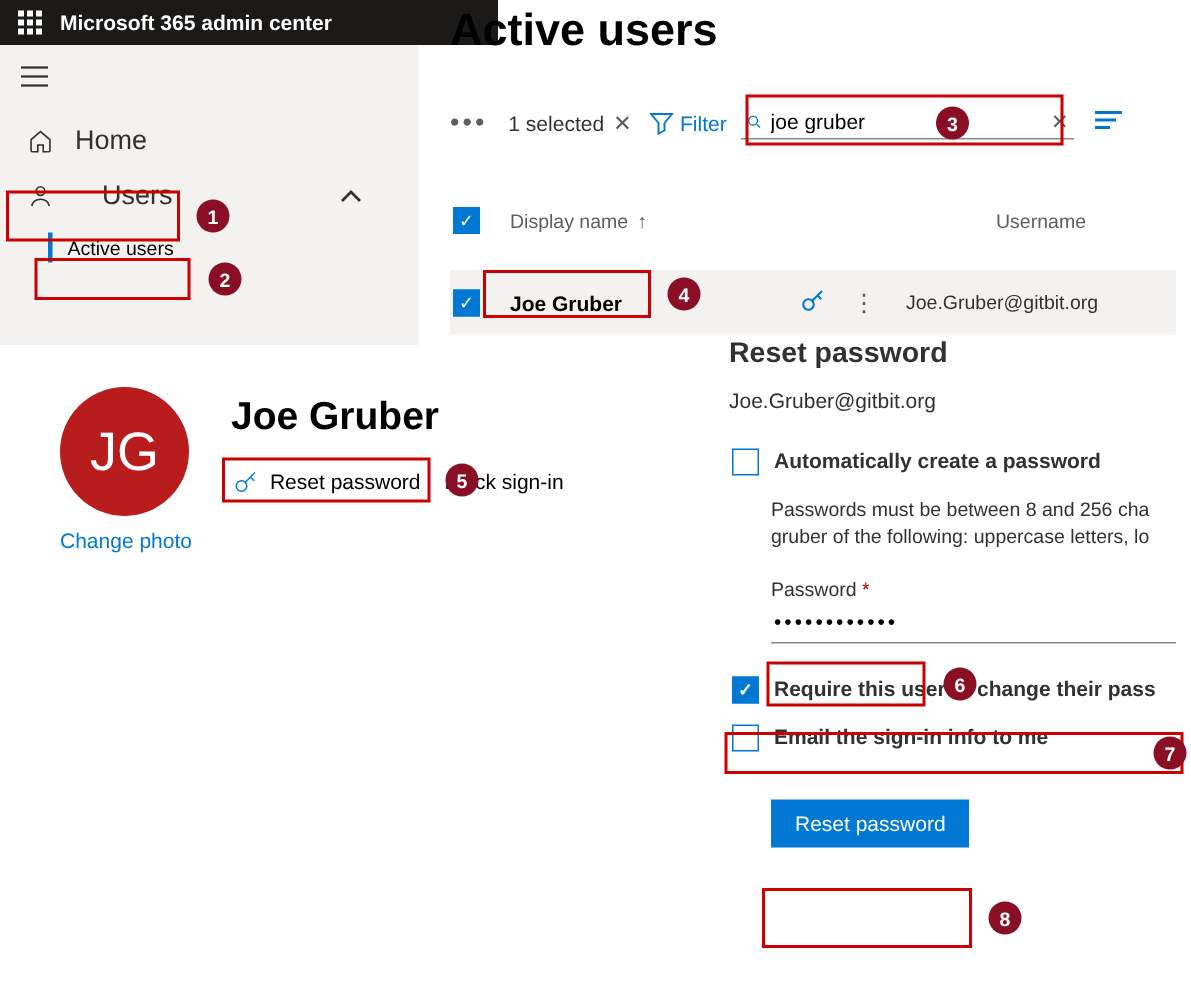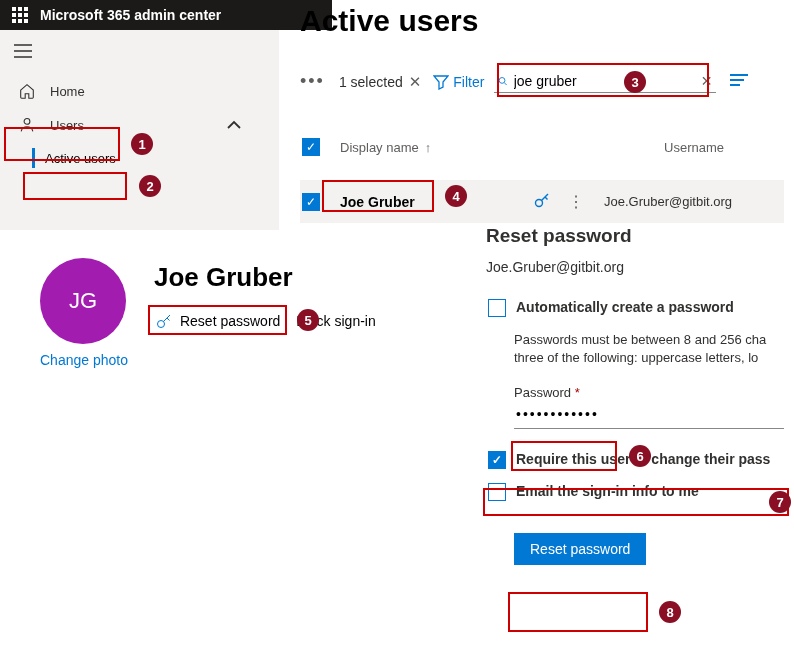--- a/index.html
+++ b/index.html
@@ -4,23 +4,23 @@
 <style>
 * { box-sizing: border-box; margin: 0; padding: 0; font-family: "Segoe UI", Arial, sans-serif; }
 body { width: 794px; height: 654px; background: #fff; position: relative; overflow: hidden; }
 .topbar { background: #1b1a19; color: #fff; height: 30px; display: flex; align-items: center; padding: 0 12px; width: 332px; }
 .waffle { display: grid; grid-template-columns: repeat(3,4px); grid-template-rows: repeat(3,4px); gap: 2px; margin-right: 12px; }
 .waffle span { background: #fff; width: 4px; height: 4px; }
 .topbar-title { font-size: 14px; font-weight: 600; }
 .left { position: absolute; top: 30px; left: 0; width: 279px; background: #f3f2f1; height: 200px; }
 .hamburger { padding: 14px 0 12px 14px; }
 .hamburger svg { width: 18px; height: 14px; }
-.nav-item { display: flex; align-items: center; padding: 8px 18px; font-size: 13px; color: #323130; }
+.nav-item { display: flex; align-items: center; padding: 8px 18px; font-size: 18px; color: #323130; }
 .nav-item svg { width: 18px; height: 18px; margin-right: 14px; stroke: #323130; fill: none; stroke-width: 1.2; }
-.nav-users { position: relative; }
+.nav-users { position: relative; gap: 18px; }
 .nav-users .chev { position: absolute; right: 22px; }
 .nav-sub { display: flex; align-items: center; padding: 6px 10px 6px 32px; font-size: 13px; }
 .nav-sub .accent { width: 3px; height: 20px; background: #0078d4; margin-right: 10px; }
 .redbox { border: 2px solid #c00; position: absolute; pointer-events: none; }
 .badge { position: absolute; width: 22px; height: 22px; border-radius: 50%; background: #8a0f24; color: #fff; font-size: 13px; font-weight: 700; display: flex; align-items: center; justify-content: center; }
 .page-title { position: absolute; top: 4px; left: 300px; font-size: 30px; font-weight: 700; }
 .toolbar { position: absolute; top: 70px; left: 300px; right: 10px; display: flex; align-items: center; font-size: 14px; color: #323130; }
 .dots { font-size: 18px; letter-spacing: 2px; color: #605e5c; margin-right: 14px; }
 .selcount { margin-right: 6px; }
 .x { margin-right: 12px; font-size: 15px; color: #605e5c; }
@@ -40,21 +40,21 @@
 .colname { flex: 1; display: flex; align-items: center; }
 .colname .arrow { margin-left: 6px; }
 .coluser { width: 180px; text-align: center; }
 .trow { position: absolute; top: 180px; left: 300px; right: 10px; background: #f3f2f1; display: flex; align-items: center; padding: 10px 0; font-size: 14px; }
 .tname { font-weight: 600; margin-left: 0; flex: 1; }
 .key { color: #0078d4; margin-right: 16px; }
 .key svg { width: 20px; height: 20px; }
 .tmore { color: #605e5c; margin-right: 20px; font-size: 16px; }
 .temail { width: 180px; font-size: 13px; color: #323130; }
 .profile { position: absolute; top: 258px; left: 40px; display: flex; }
-.avatar { width: 86px; height: 86px; border-radius: 50%; background: #a21caf; color: #fff; display: flex; align-items: center; justify-content: center; font-size: 22px; font-weight: 400; }
+.avatar { width: 86px; height: 86px; border-radius: 50%; background: #b91c1c; color: #fff; display: flex; align-items: center; justify-content: center; font-size: 36px; font-weight: 400; }
 .changephoto { color: #0078d4; font-size: 14px; text-align: right; margin-top: 8px; }
 .profile-right { margin-left: 26px; }
 .profile-name { font-size: 26px; font-weight: 700; margin-top: 4px; margin-bottom: 18px; }
 .profile-actions { display: flex; align-items: center; font-size: 14px; }
 .profile-actions .reset { display: flex; align-items: center; }
 .profile-actions .reset svg { width: 20px; height: 20px; margin-right: 6px; stroke: #0078d4; fill: none; }
 .profile-actions .block { margin-left: 16px; }
 .panel { position: absolute; top: 225px; left: 486px; width: 300px; font-size: 14px; color: #323130; }
 .panel-title { font-size: 19px; font-weight: 700; margin-bottom: 12px; }
 .panel-email { margin-bottom: 24px; }
@@ -191,21 +191,21 @@
   <div class="panel-title">Reset password</div>
   <div class="panel-email">Joe.Gruber@gitbit.org</div>
 
   <div class="panel-row">
     <div class="chk empty"></div>
     <span>Automatically create a password</span>
   </div>
 
   <div class="panel-hint">
     <div>Passwords must be between 8 and 256 cha</div>
-    <div>three of the following: uppercase letters, lo</div>
+    <div>gruber of the following: uppercase letters, lo</div>
   </div>
 
   <div class="panel-label">
     <span>Password</span> <span class="req">*</span>
   </div>
   <input class="pw-input" type="text" value="••••••••••••" style="">
 
   <div class="panel-row" style="margin-top:22px">
     <div class="chk"></div>
     <span>Require this user to change their pass</span>

